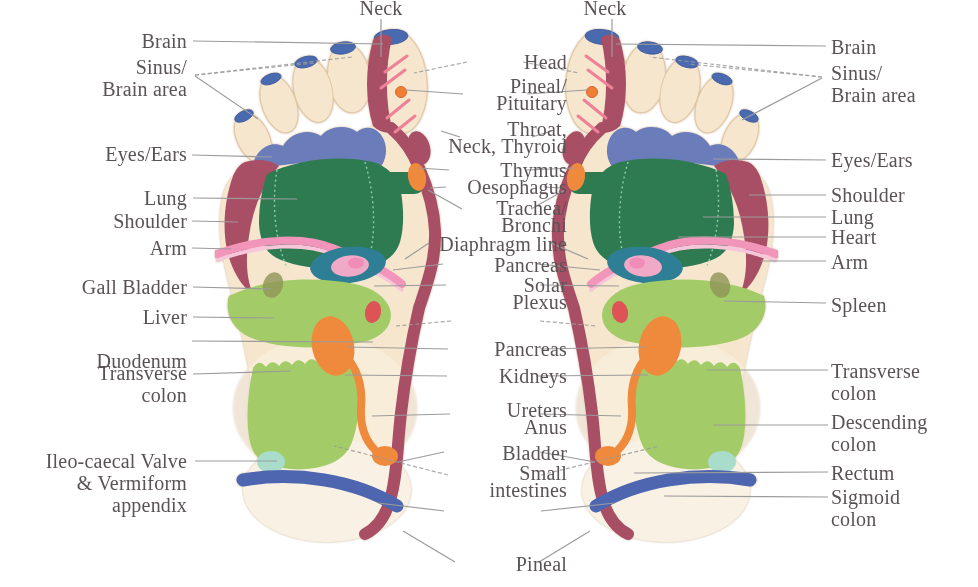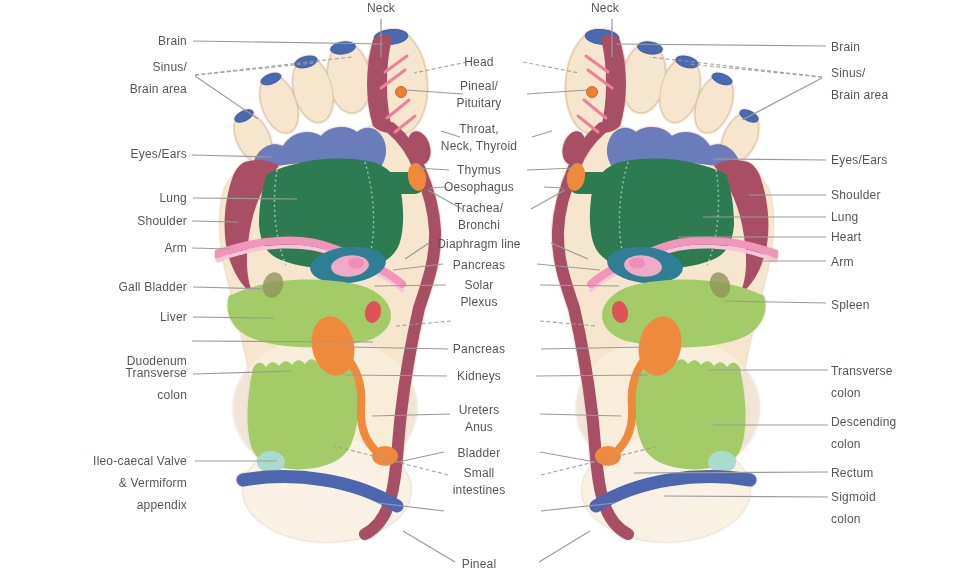--- a/index.html
+++ b/index.html
@@ -1,22 +1,22 @@
 <!DOCTYPE html>
 <html style="--background: #ffffff; --skin: #f6e6cd; --skin_pale: #f9f2e4; --toe_outline: #e2c8a5; --nail_blue: #4a6ab0; --zone_purple: #6b7cbb; --zone_maroon: #a84f66; --zone_dark_green: #2e7b52; --zone_pink: #f295bb; --zone_teal: #2e7f95; --zone_light_green: #a3cc68; --zone_orange: #ef8a3c; --zone_red: #dd5356; --zone_olive: #8e9456; --zone_ileo_teal: #a9dcca; --zone_sciatic_blue: #4e66b0; --label_text: #5a5355; --leader_line: #9b9b9b;"><head>
 <meta charset="utf-8">
 <style>
   html,body{margin:0;padding:0;background:#fff;}
   #stage{position:relative;width:978px;height:587px;background:var(--background);overflow:hidden;
          font-family:"Liberation Sans", sans-serif;}
-  .lbl{position:absolute;font-size:12px;line-height:22px;color:var(--label_text);
-       white-space:pre-line;letter-spacing:.2px;}
+  .lbl{position:absolute;font-size:20px;line-height:22px;color:var(--label_text);
+       white-space:pre-line;letter-spacing:.2px;font-family:Liberation Serif, serif;}
   .lbl-r{right:791px;text-align:right;}
   .lbl-l{left:831px;text-align:left;}
-  .lbl-c{left:404px;width:150px;text-align:center;line-height:17px;}
+  .lbl-c{left:417px;width:150px;text-align:right;line-height:17px;}
   .lbl-n{width:70px;text-align:center;top:0;}
   svg{position:absolute;}
   .footsvg{filter:drop-shadow(0 0 1px rgba(195,165,130,.85));}
   .ld{stroke:var(--leader_line);stroke-width:1.2;}
   .ld.dash{stroke-dasharray:4 2.4;opacity:.85;}
   .c-skin{fill:var(--skin);}
   .c-pale{fill:var(--skin_pale);}
   .toe{fill:var(--skin);stroke:var(--toe_outline);stroke-width:1;}
   .nail{fill:var(--nail_blue);stroke:#3c569e;stroke-width:.8;}
   .c-purple{fill:var(--zone_purple);}

